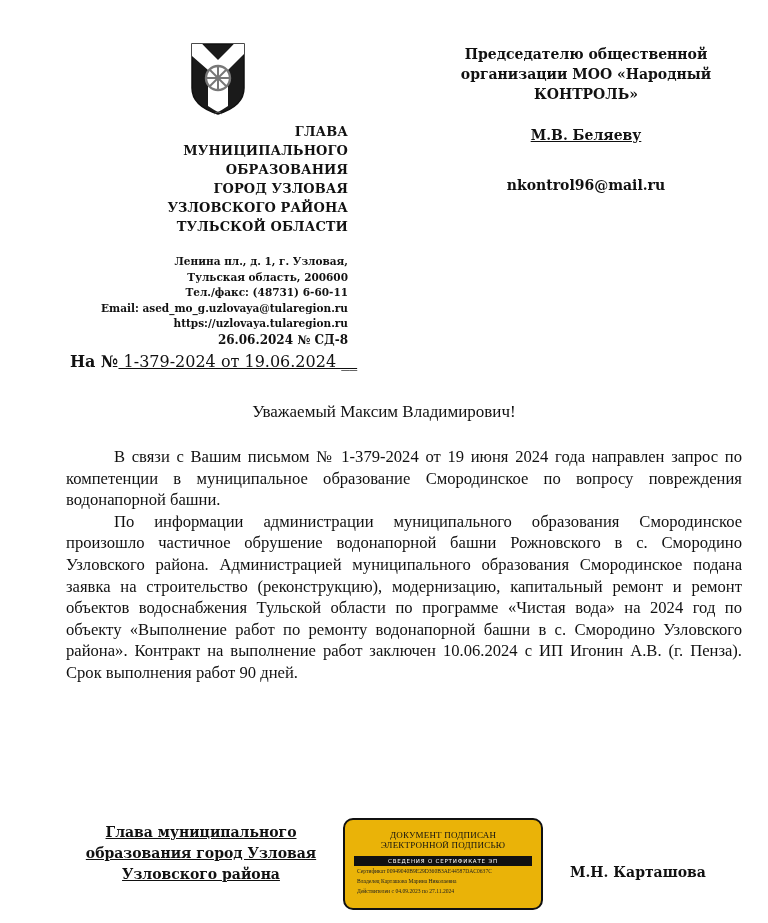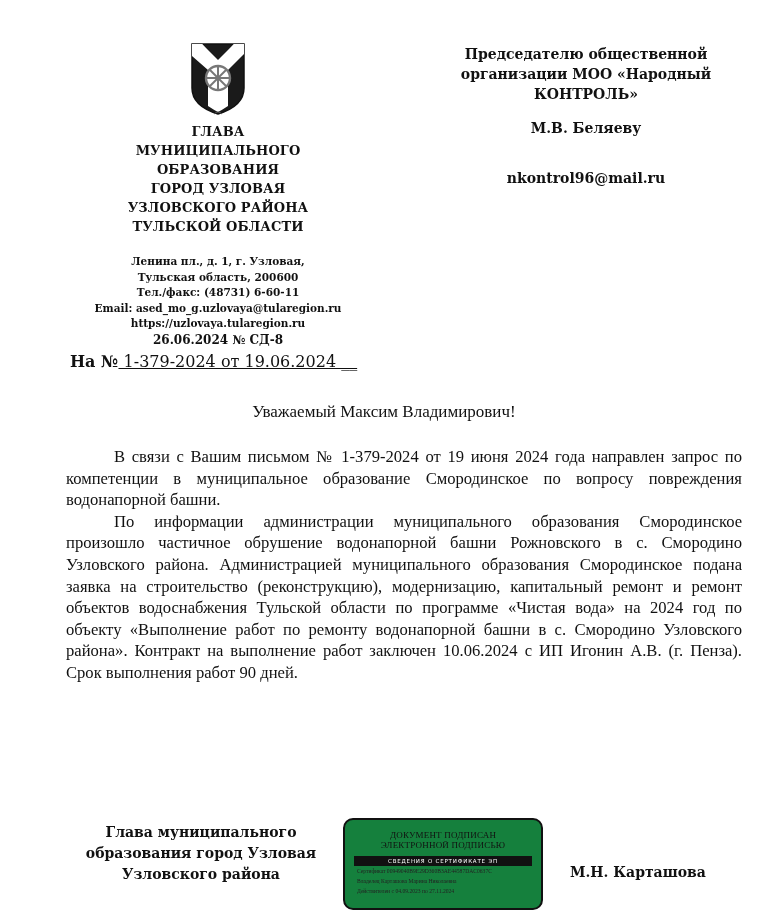--- a/index.html
+++ b/index.html
@@ -1,21 +1,21 @@
 <!DOCTYPE html>
 <html><head>
   <meta charset="utf-8">
   <style>
     * { margin: 0; padding: 0; box-sizing: border-box; }
     html, body { width: 768px; height: 923px; background: #ffffff; overflow: hidden; }
     body { position: relative; font-family: "DejaVu Serif", serif; color: #111111; }
 
     .left-header {
       position: absolute; left: 88px; top: 40px; width: 260px;
-      text-align: center;
+      text-align: right;
     }
     .emblem { display: block; margin: 0 auto; width: 60px; height: 78px; }
     .org-title {
       margin-top: 4px;
       font-family: "DejaVu Serif", serif; font-weight: bold;
       font-size: 13px; line-height: 19px; letter-spacing: 0.1px;
     }
     .contacts {
       margin-top: 18px;
       font-family: "DejaVu Serif", serif; font-weight: bold;
@@ -28,49 +28,49 @@
     }
     .ref-line .ref-prefix { font-weight: bold; }
     .ref-line .ref-value { text-decoration: underline; font-weight: normal; }
 
     .recipient {
       position: absolute; left: 446px; top: 44px; width: 280px;
       text-align: center;
       font-family: "DejaVu Serif", serif; font-weight: bold;
       font-size: 14px; line-height: 20px;
     }
-    .recipient .rec-name { margin-top: 14px; }
+    .recipient .rec-name { margin-top: 21px; text-decoration: underline; }
     .recipient .rec-email { margin-top: 30px; }
 
     .greeting {
       position: absolute; left: 0; top: 402px; width: 768px;
       text-align: center;
       font-family: "Liberation Serif", serif; font-size: 17px;
     }
     .body-text {
       position: absolute; left: 66px; top: 446px; width: 676px;
       font-family: "Liberation Serif", serif; font-size: 16.6px; line-height: 21.6px;
       text-align: justify;
     }
     .body-text p { text-indent: 48px; }
 
     .sign-title {
       position: absolute; left: 70px; top: 822px; width: 262px;
       text-align: center;
       font-family: "DejaVu Serif", serif; font-weight: bold;
-      font-size: 14px; line-height: 21px;
+      font-size: 14px; line-height: 21px; text-decoration: underline;
     }
     .sign-name {
       position: absolute; left: 570px; top: 864px;
       font-family: "DejaVu Serif", serif; font-weight: bold; font-size: 14px;
     }
 
     .stamp {
       position: absolute; left: 343px; top: 818px; width: 200px; height: 92px;
-      border: 2px solid #111; border-radius: 10px; background: #15803d;
+      border: 2px solid #111; border-radius: 10px; background: #eab308;
     }
     .stamp .st-title {
       margin-top: 10px; text-align: center;
       font-family: "Liberation Serif", serif; font-size: 9px; line-height: 10px;
       letter-spacing: 0.2px;
     }
     .stamp .st-bar {
       margin: 6px 9px 0 9px; height: 10px; background: #111;
       color: #fff; text-align: center;
       font-family: "DejaVu Sans", sans-serif; font-size: 5.5px; line-height: 10px;

